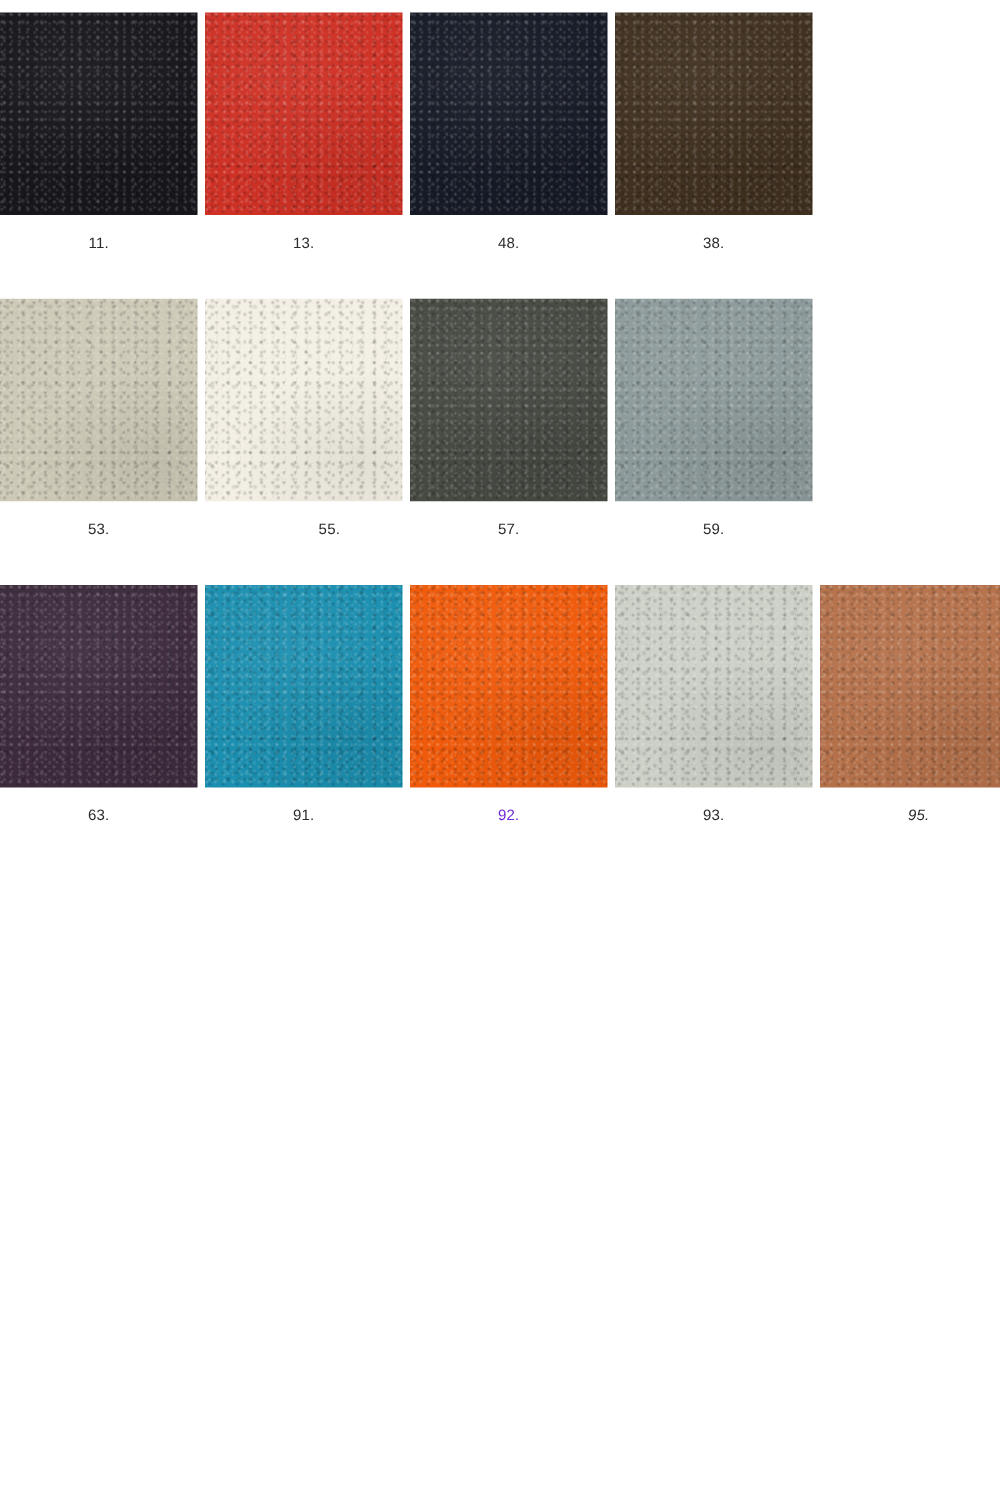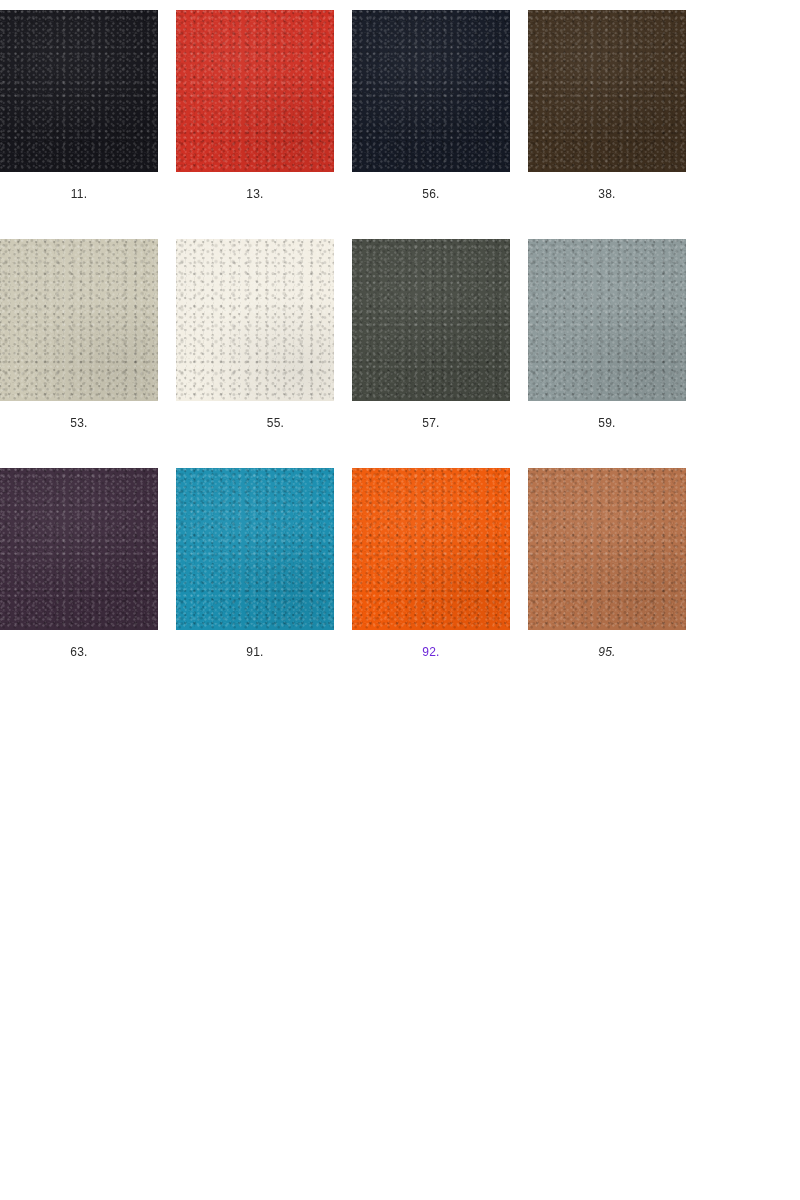--- a/index.html
+++ b/index.html
@@ -25,21 +25,21 @@
     left: 0;
     top: 10px;
     width: 800px;
     display: flex;
     flex-direction: column;
     row-gap: 38px;
   }
   .row {
     display: flex;
     flex-direction: row;
-    column-gap: 18px;
+    column-gap: 6px;
     width: 752px;
   }
   .cell {
     width: 158px;
     display: flex;
     flex-direction: column;
     align-items: center;
   }
   .swatch {
     position: relative;
@@ -112,21 +112,21 @@
           <div class="grain3"></div>
         </div>
         <div class="label" style="color: rgb(43, 43, 43);">13.</div>
       </div>
       <div class="cell">
         <div class="swatch" style="background-color: rgb(21, 26, 38);">
           <div class="grain"></div>
           <div class="grain2"></div>
           <div class="grain3"></div>
         </div>
-        <div class="label" style="color: rgb(43, 43, 43);">56.</div>
+        <div class="label" style="color: rgb(43, 43, 43);">48.</div>
       </div>
       <div class="cell">
         <div class="swatch" style="background-color: rgb(64, 48, 31);">
           <div class="grain"></div>
           <div class="grain2"></div>
           <div class="grain3"></div>
         </div>
         <div class="label" style="color: rgb(43, 43, 43);">38.</div>
       </div>
     </div>
@@ -183,20 +183,28 @@
         </div>
         <div class="label" style="color: rgb(43, 43, 43);">91.</div>
       </div>
       <div class="cell">
         <div class="swatch" style="background-color: rgb(240, 90, 10);">
           <div class="grain"></div>
           <div class="grain2"></div>
           <div class="grain3"></div>
         </div>
         <div class="label" style="color: #6d28d9;">92.</div>
+      </div>
+      <div class="cell">
+        <div class="swatch" style="background-color: rgb(204, 208, 198);">
+          <div class="grain"></div>
+          <div class="grain2"></div>
+          <div class="grain3"></div>
+        </div>
+        <div class="label" style="color: rgb(43, 43, 43);">93.</div>
       </div>
       <div class="cell">
         <div class="swatch" style="background-color: rgb(181, 113, 74);">
           <div class="grain"></div>
           <div class="grain2"></div>
           <div class="grain3"></div>
         </div>
         <div class="label" style="color: rgb(43, 43, 43); font-style: italic;">95.</div>
       </div>
     </div>

